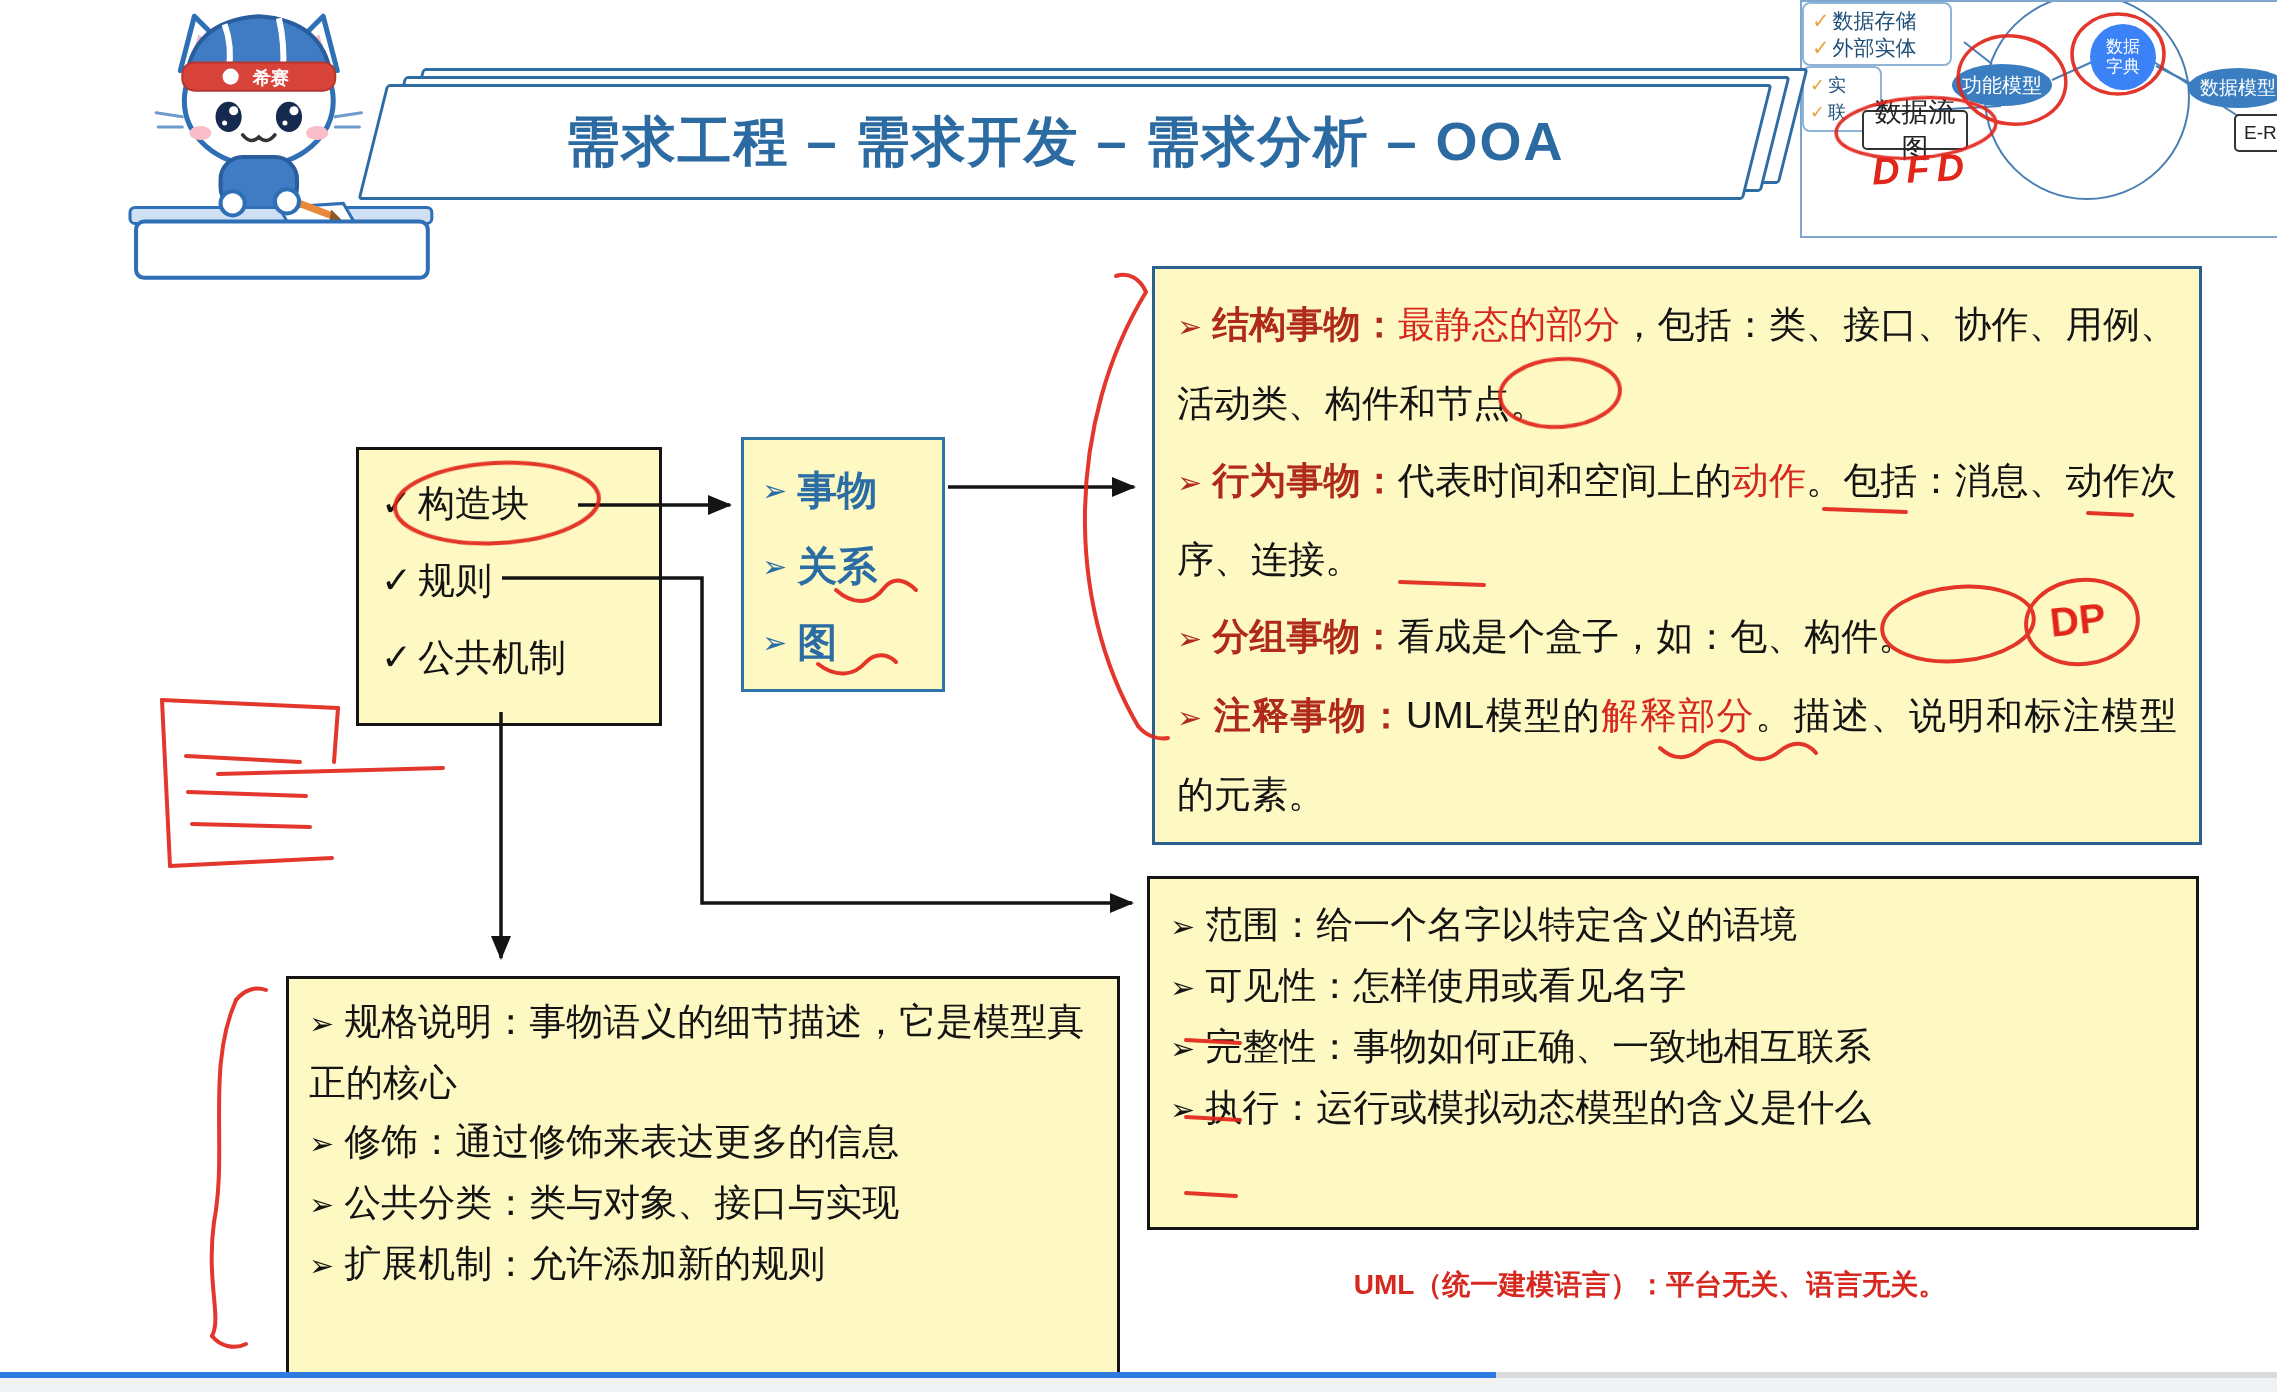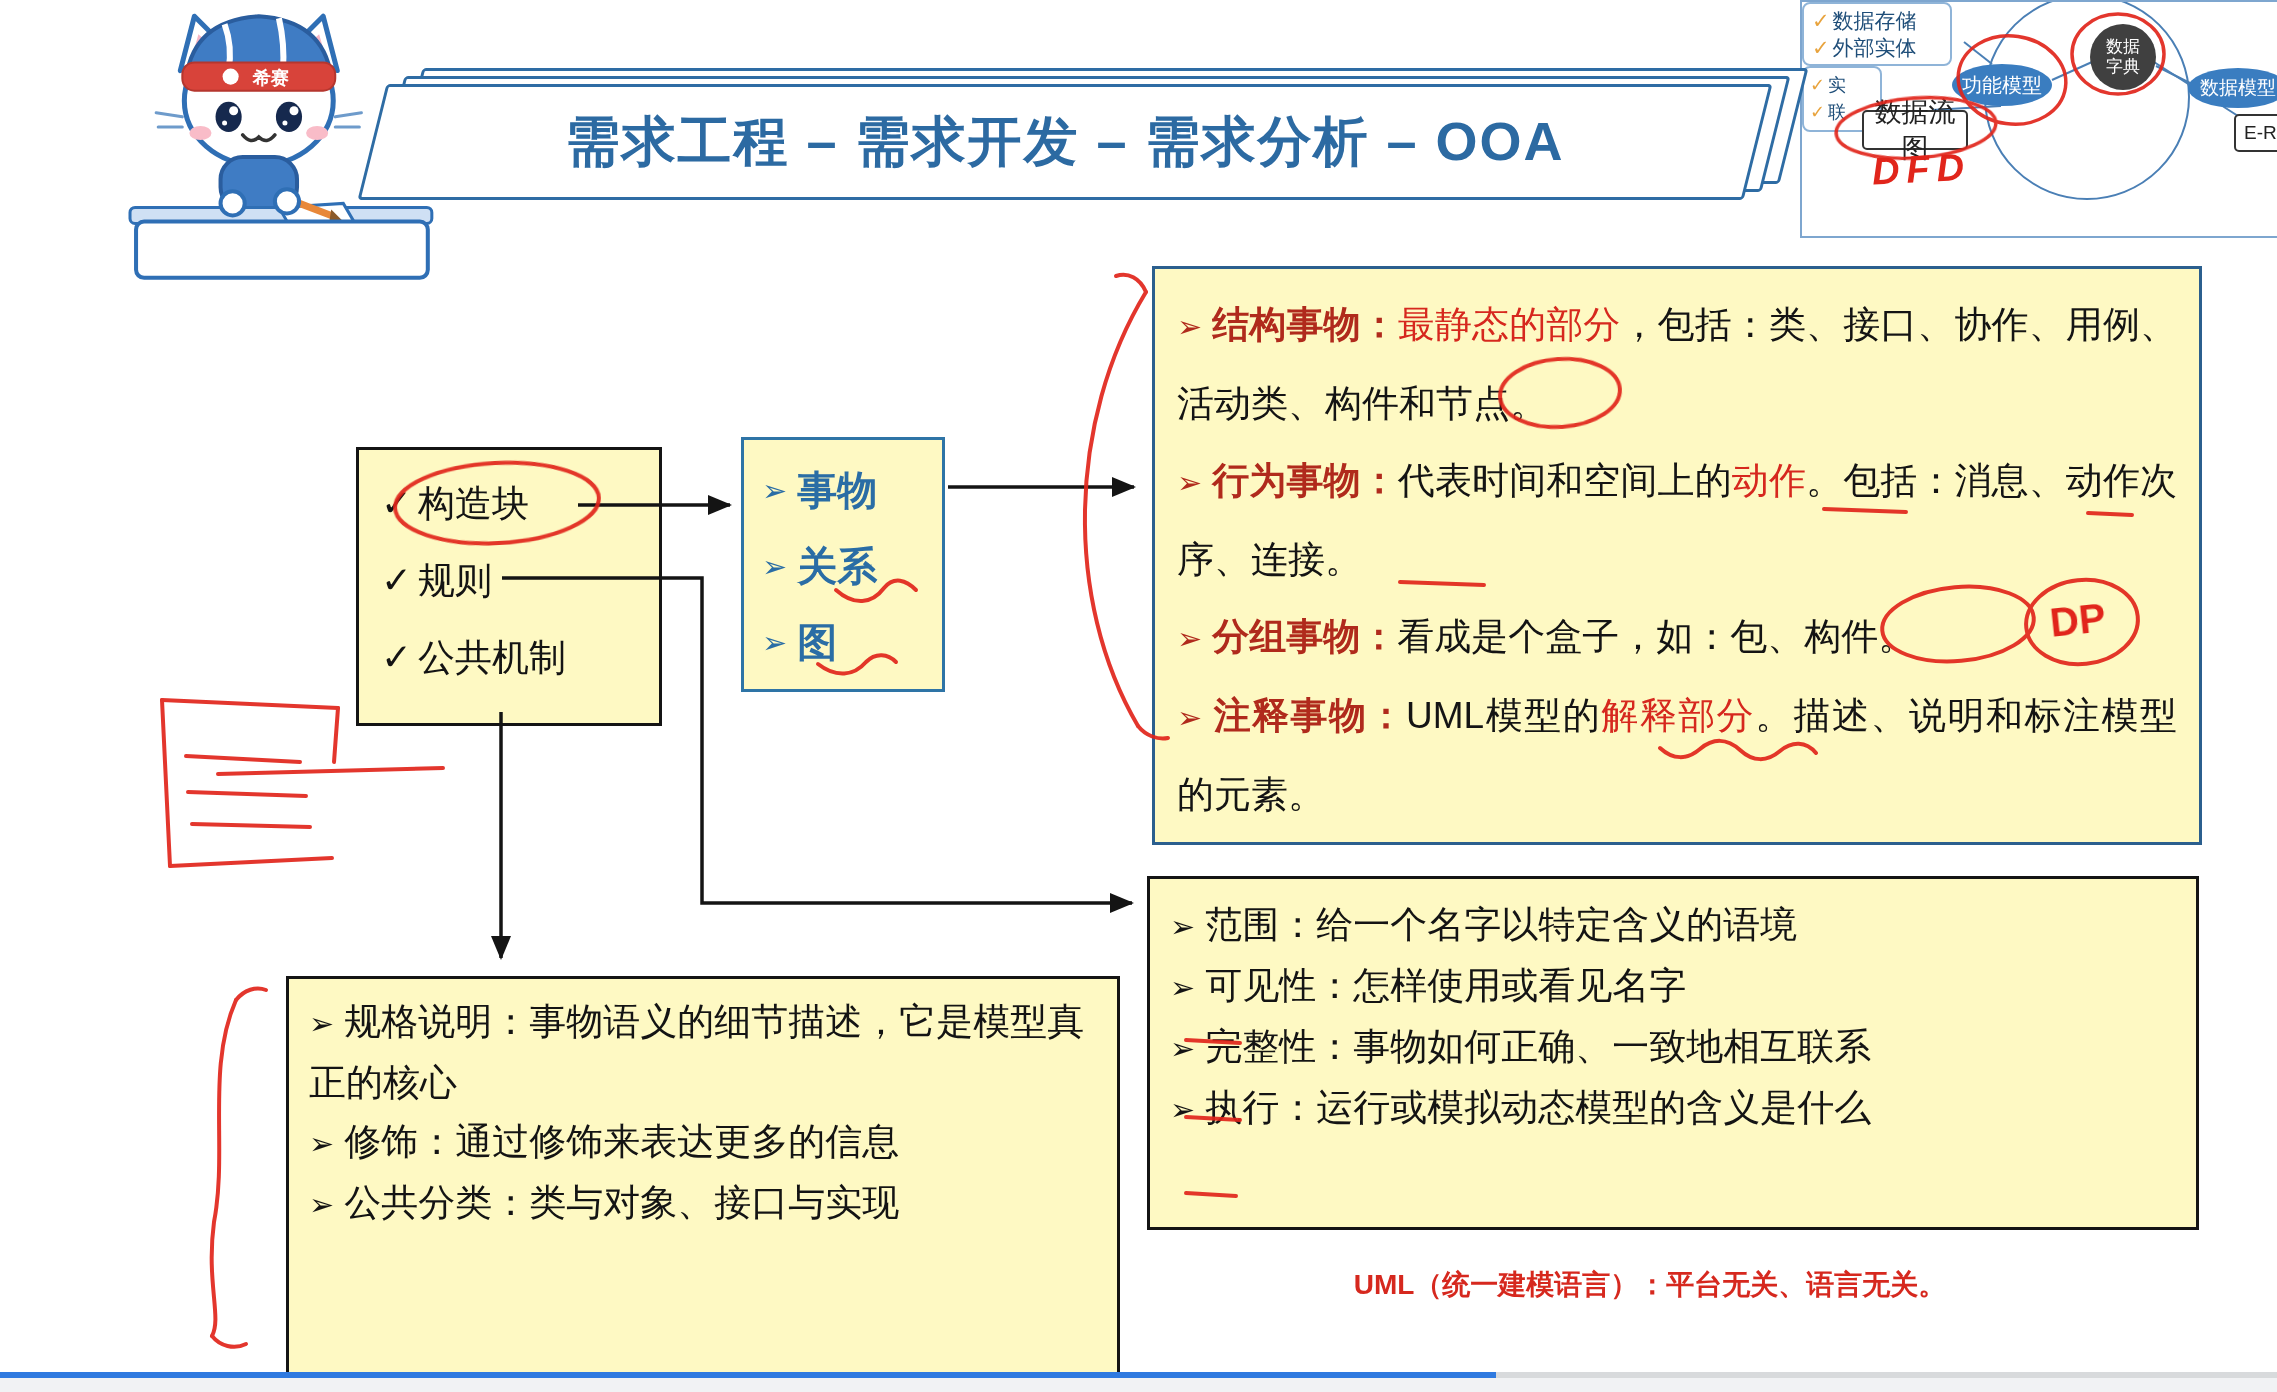--- a/index.html
+++ b/index.html
@@ -21,21 +21,21 @@
 
   
   .mini{left:1800px;top:0;width:475px;height:234px;background:#fff;border:2px solid #7ea6cf;z-index:1;overflow:hidden;}
   .mini .node{position:absolute;display:flex;align-items:center;justify-content:center;text-align:center;}
   .mini .chklist{left:24px;top:8px;width:138px;height:60px;border:2px solid #8fb4d8;border-radius:8px;background:#fff;
                  display:flex;flex-direction:column;justify-content:center;padding-left:8px;}
   .mini .chkrow{font-size:21px;color:#1f4e79;line-height:27px;white-space:nowrap;}
   .mini .chk{color:#e8a33d;margin-right:3px;}
   .ellipse-node{background:#3a7dc0;border-radius:50%;color:#fff;}
   .mini .func{left:150px;top:62px;width:100px;height:42px;font-size:20px;}
-  .mini .dict{left:288px;top:22px;width:66px;height:66px;background:#404040;border-radius:50%;color:#fff;
+  .mini .dict{left:288px;top:22px;width:66px;height:66px;background:#3b82f6;border-radius:50%;color:#fff;
               font-size:17px;line-height:20px;flex-direction:column;}
   .mini .model{left:386px;top:66px;width:100px;height:40px;font-size:19px;}
   .mini .dfdbox{left:60px;top:108px;width:102px;height:36px;border:2px solid #333;border-radius:5px;background:#fff;
                 font-size:27px;color:#222;}
   .mini .erbox{left:432px;top:112px;width:64px;height:34px;border:2px solid #333;border-radius:5px;background:#fff;
                font-size:19px;color:#222;justify-content:flex-start;padding-left:8px;}
   .mini .chklist2{left:430px;top:168px;width:70px;height:62px;border:2px solid #8fb4d8;border-radius:8px;background:#fff;
                   display:flex;flex-direction:column;justify-content:center;padding-left:6px;}
   .mini .dfd-hand{left:70px;top:146px;font-size:38px;font-weight:bold;font-style:italic;letter-spacing:7px;
                   color:#e1251b;transform:rotate(-3deg);}
@@ -204,20 +204,21 @@
     </p>
     <p class="rb-p">
       <span class="rb-bullet">➢</span><span class="seg-rb">注释事物：</span><span class="seg-k">UML模型的</span><span class="seg-r">解释部分</span><span class="seg-k">。描述、说明和标注模型的元素。</span>
     </p>
   </div>
 
   <div class="box spec-box">
     <p><span class="blk-bullet">➢</span><span>规格说明：事物语义的细节描述，它是模型真正的核心</span></p>
     <p><span class="blk-bullet">➢</span><span>修饰：通过修饰来表达更多的信息</span></p>
     <p><span class="blk-bullet">➢</span><span>公共分类：类与对象、接口与实现</span></p>
+    <p><span class="blk-bullet">➢</span><span>扩展机制：允许添加新的规则</span></p>
   </div>
 
   <div class="box rules-box">
     <p><span class="blk-bullet">➢</span><span>范围：给一个名字以特定含义的语境</span></p>
     <p><span class="blk-bullet">➢</span><span>可见性：怎样使用或看见名字</span></p>
     <p><span class="blk-bullet">➢</span><span>完整性：事物如何正确、一致地相互联系</span></p>
     <p><span class="blk-bullet">➢</span><span>执行：运行或模拟动态模型的含义是什么</span></p>
   </div>
 
   <div class="abs footnote">UML（统一建模语言）：平台无关、语言无关。</div>

